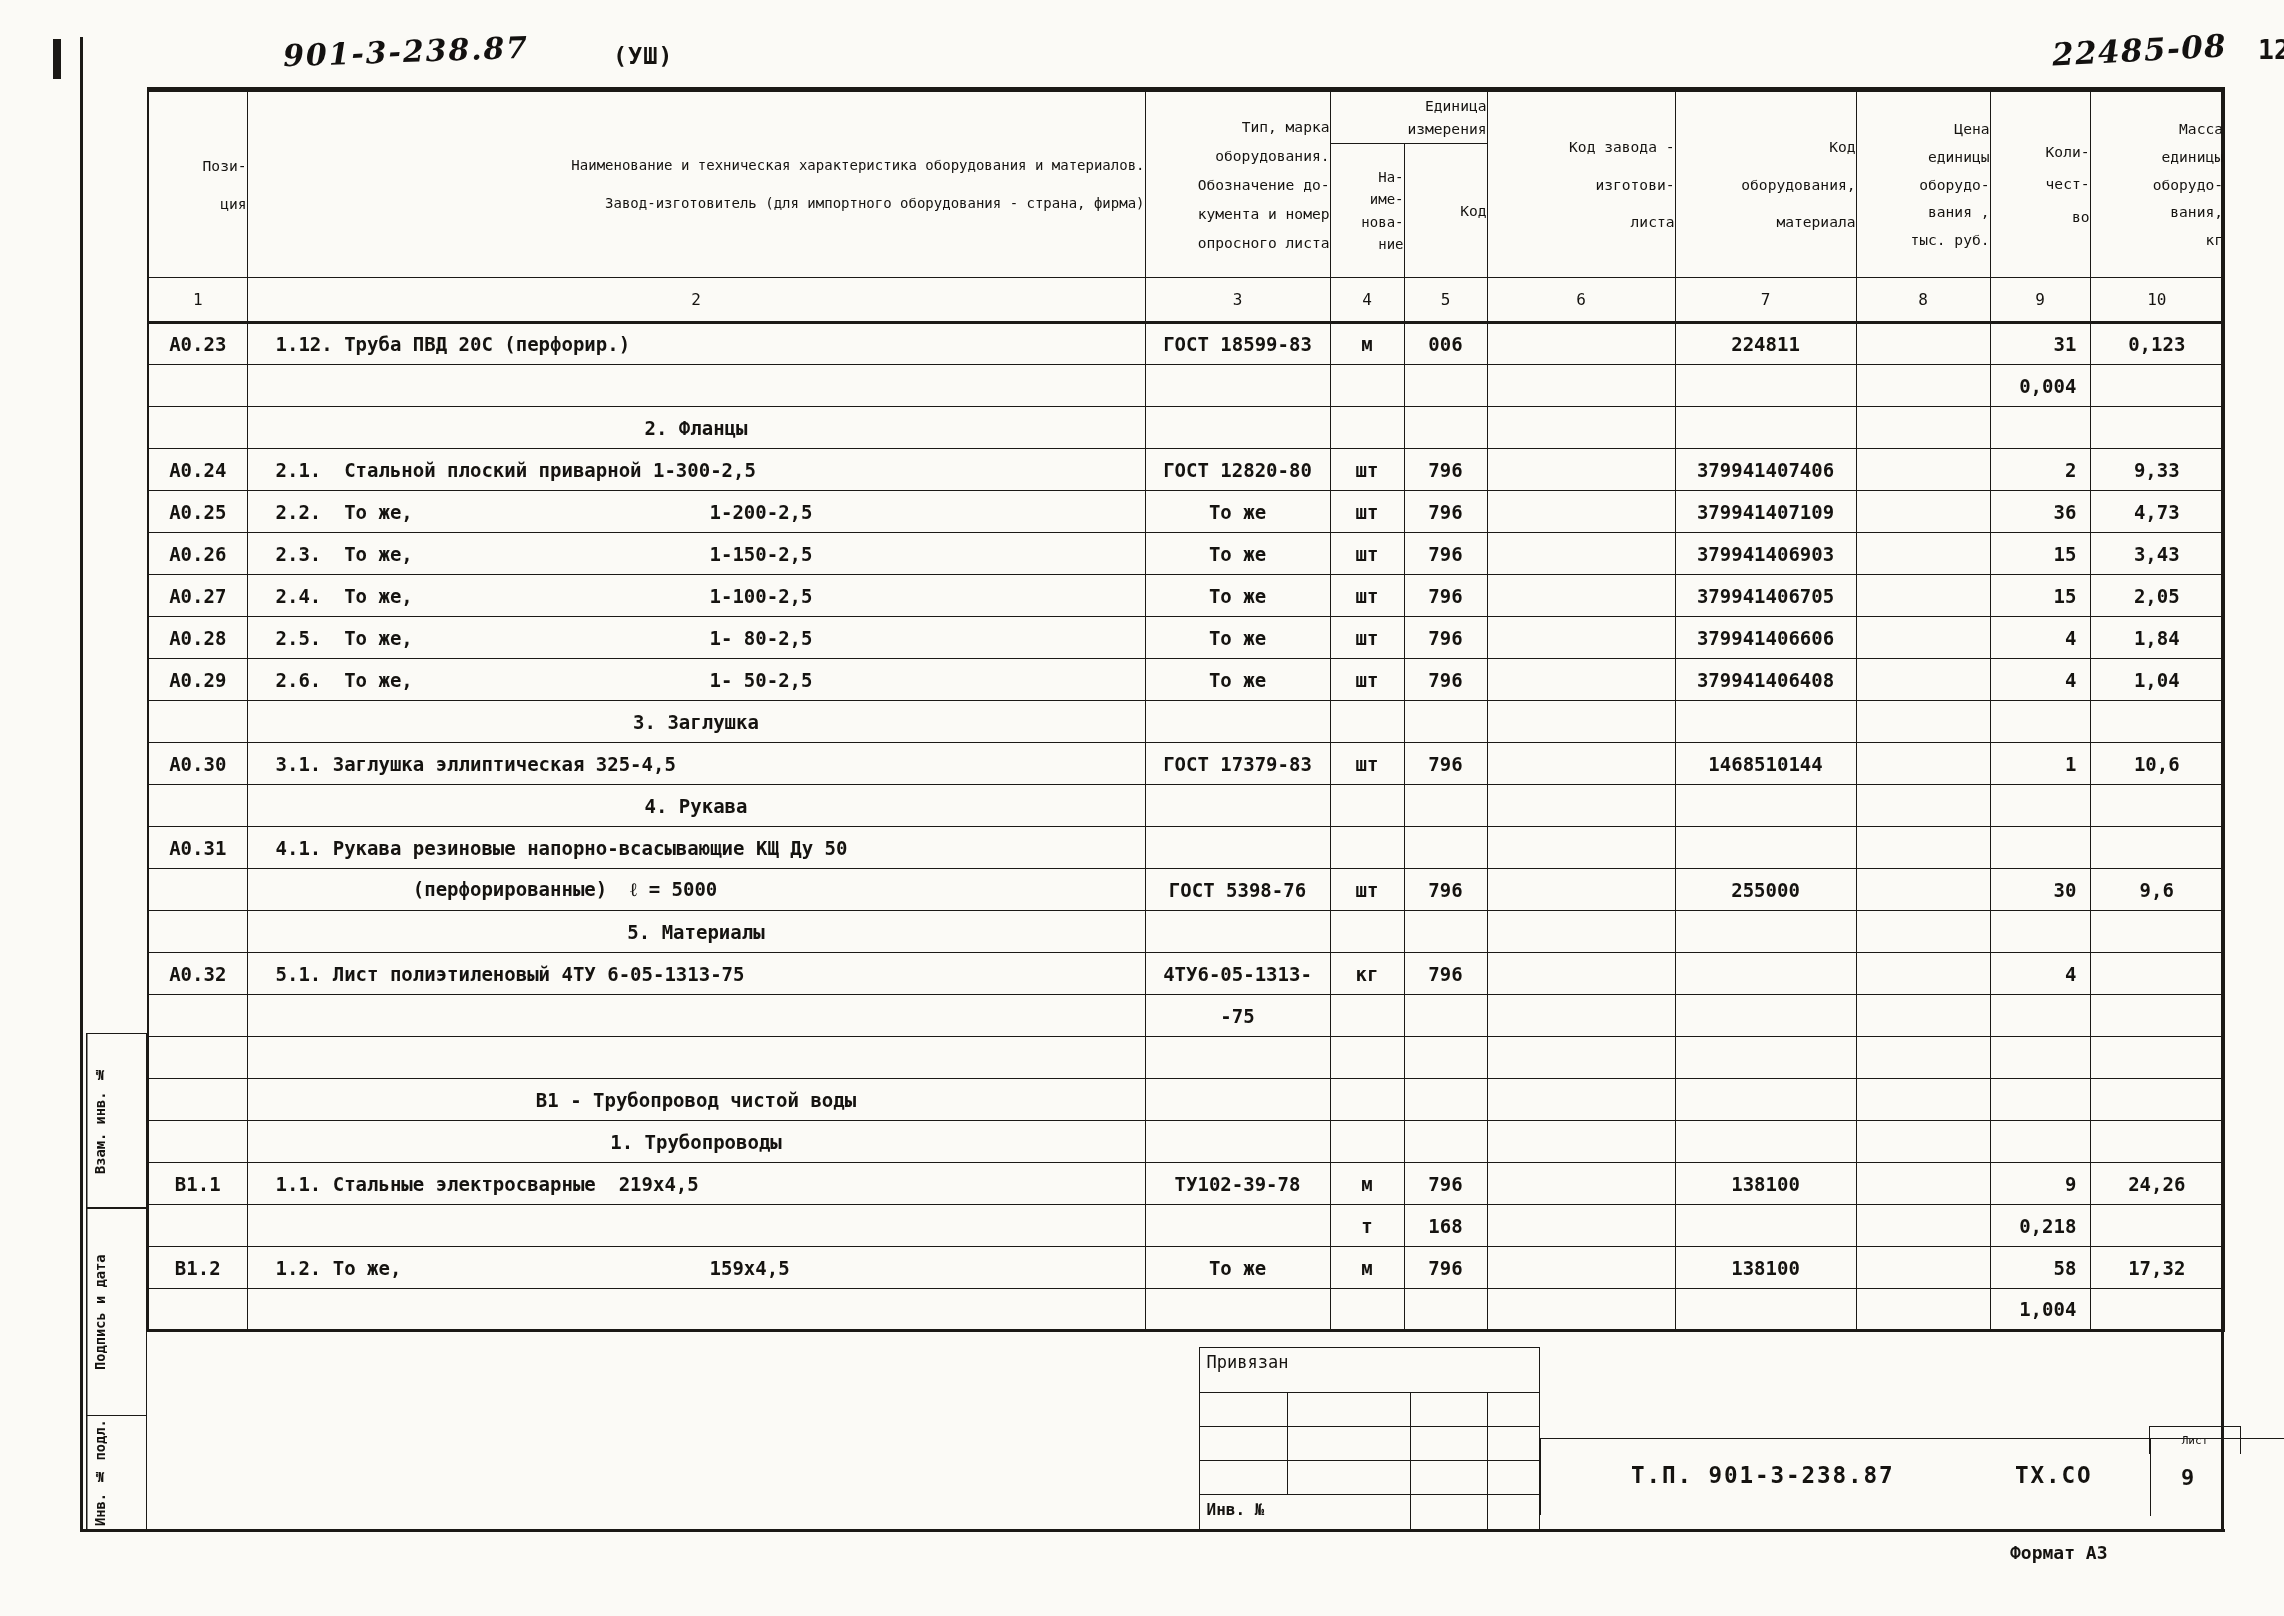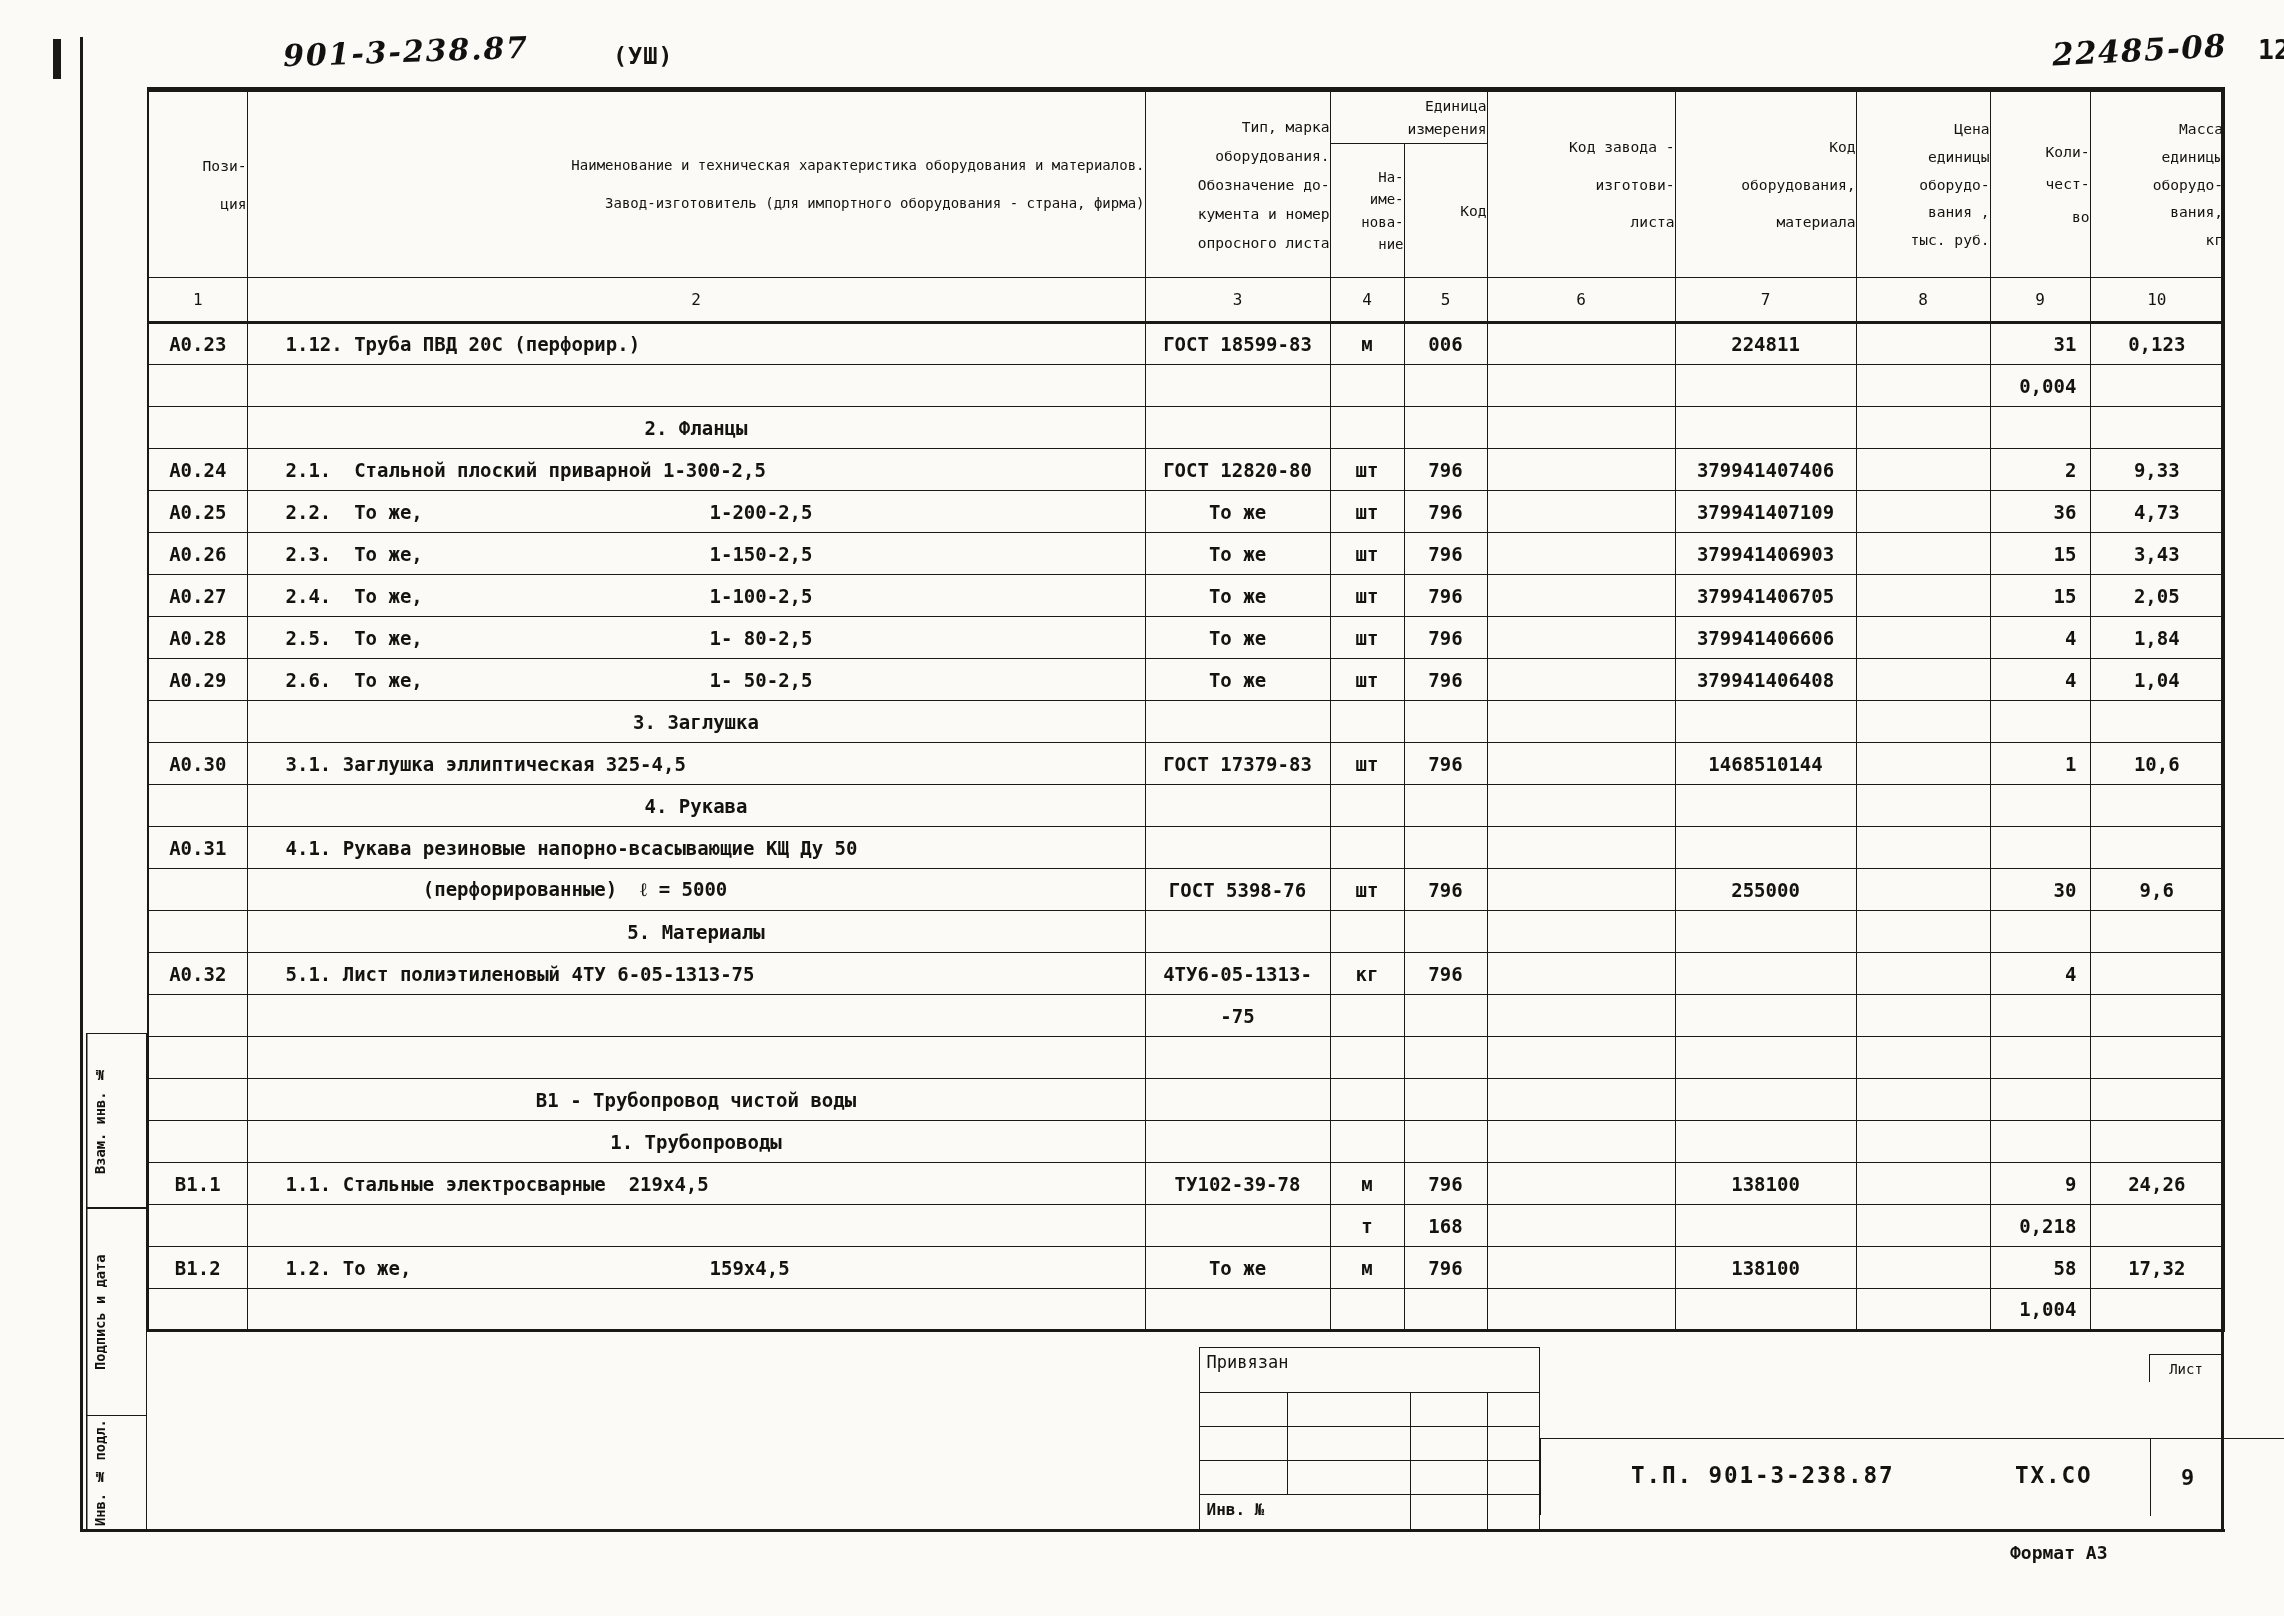--- a/index.html
+++ b/index.html
@@ -65,21 +65,21 @@
     font-size:16px;text-align:center;vertical-align:middle;
     border-bottom:3.3px solid #1b1916;
   }
   tbody.rows tr{height:42px;}
   tbody.rows td{
     font-size:19px;font-weight:bold;
     vertical-align:middle;text-align:center;
     border-top-width:1.9px;border-bottom-width:1.9px;
   }
   tbody.rows td.c-name{
-    text-align:left;padding-left:38px;
+    text-align:left;padding-left:28px;
     white-space:pre;position:relative;
   }
   tbody.rows tr.row-section td.c-name{
     text-align:center;padding-left:0;white-space:normal;
   }
   tbody.rows td.c-qty{text-align:right;padding-right:13.2px;}
   span.tabbed{position:absolute;left:462px;top:50%;transform:translateY(-50%);}
 
   
   .side-box{
@@ -121,24 +121,24 @@
   }
   .tb-doc{position:absolute;left:90px;top:22.6px;font-size:22.6px;font-weight:bold;letter-spacing:1.9px;}
   .tb-dept{position:absolute;left:474px;top:22.6px;font-size:22.6px;font-weight:bold;letter-spacing:1.9px;}
   .tb-sheetcell{
     position:absolute;left:609px;top:0;width:74px;height:77px;
     border-left:1.9px solid #1b1916;box-sizing:border-box;
     display:flex;align-items:center;justify-content:center;
     font-size:22px;font-weight:bold;
   }
   .list-box{
-    position:absolute;left:2149px;top:1354px;width:74px;height:28px;
+    position:absolute;left:2149px;top:1426px;width:92px;height:28px;
     border:1.4px solid #1b1916;border-bottom:none;box-sizing:border-box;
     display:flex;align-items:center;justify-content:center;
-    font-size:14px;
+    font-size:11px;
   }
   .format-note{position:absolute;left:2010px;top:1542px;font-size:18px;font-weight:bold;}
 </style>
 </head>
 <body>
 
 <div class="sheet">
 
   <div class="abs hw hw-left">901-3-238.87</div>
   <div class="abs typed-ush">(УШ)</div>

